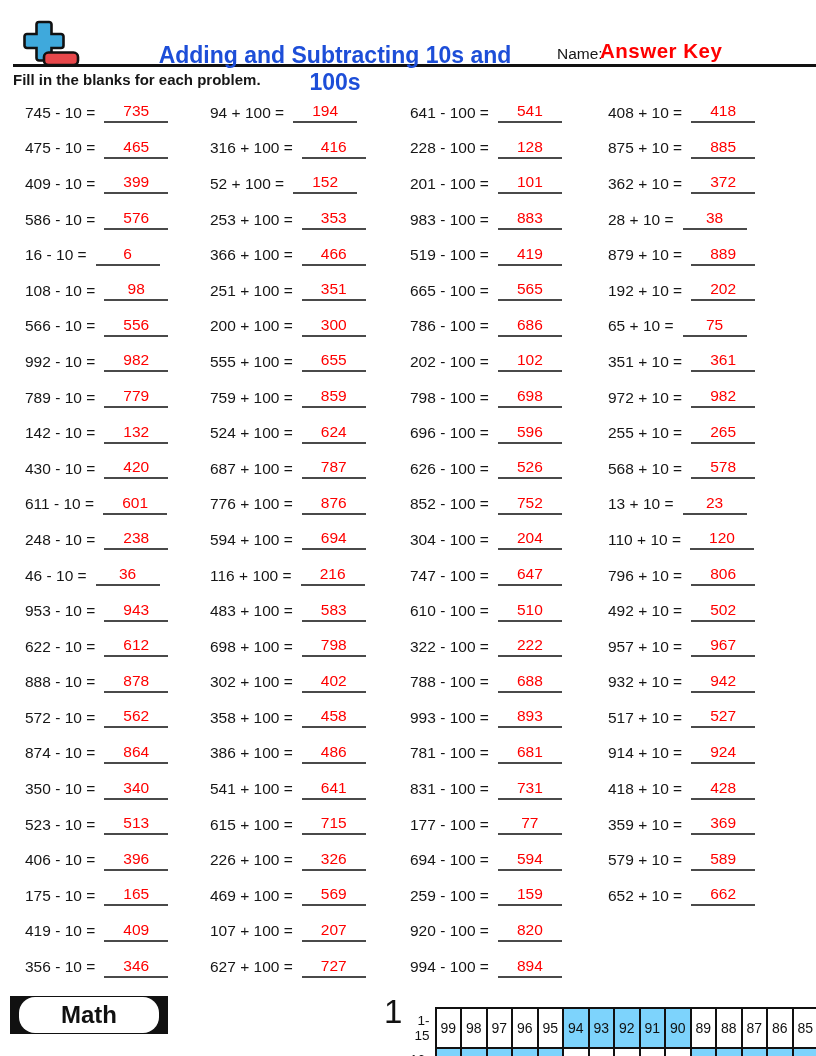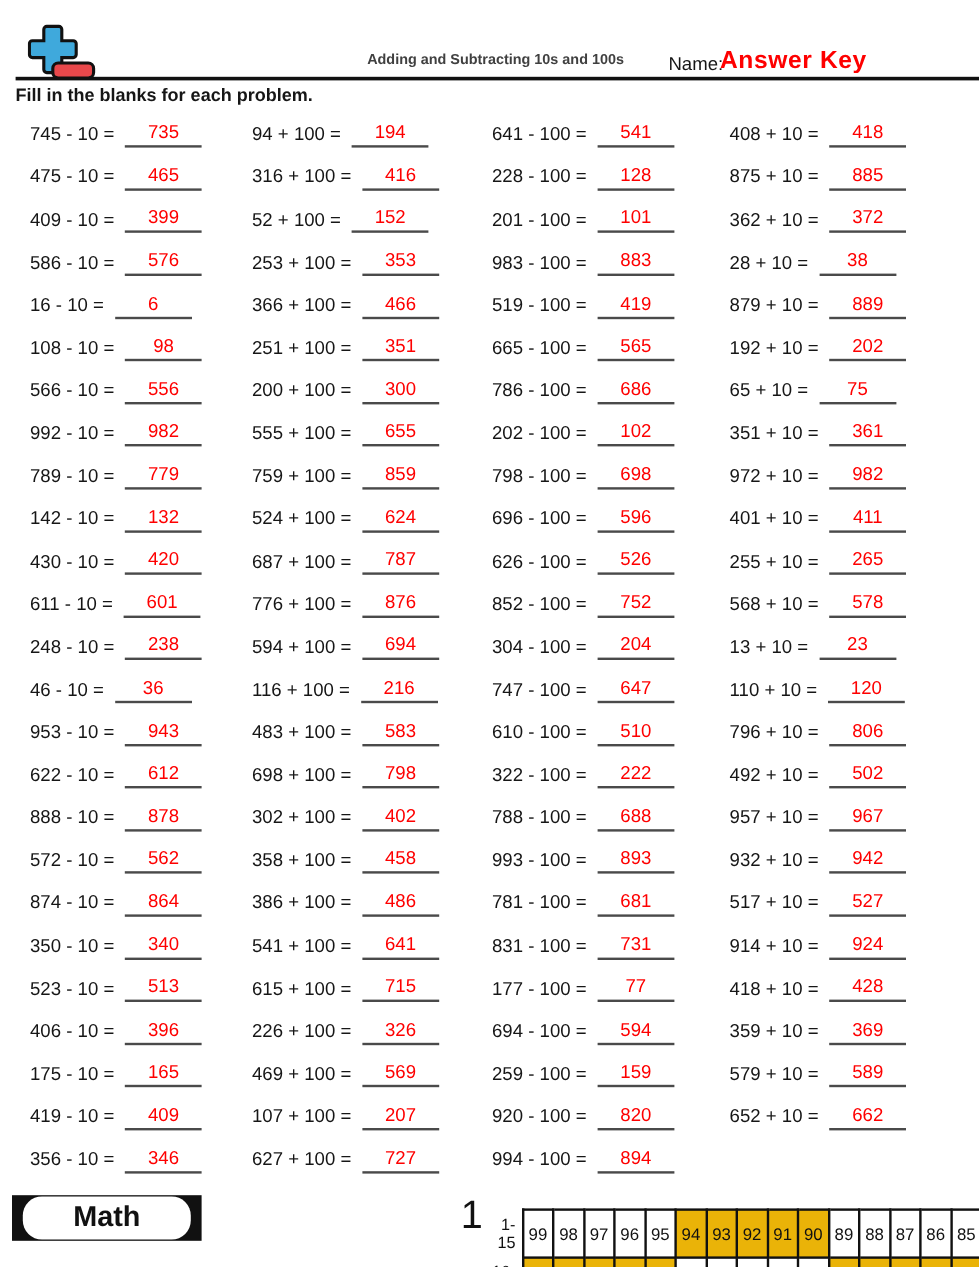--- a/index.html
+++ b/index.html
@@ -3,22 +3,22 @@
 <meta charset="utf-8">
 <style>
   html,body { margin:0; padding:0; background:#fff; }
   .page {
     position:relative; width:816px; height:1056px; background:#fff;
     font-family:"Liberation Sans", sans-serif; color:#161616; overflow:hidden;
   }
   
   .header-line { position:absolute; left:13px; right:0; top:64px; height:3px; background:#111; }
   .logo { position:absolute; left:23px; top:20px; z-index:2; }
-  .title { position:absolute; left:150px; top:42px; width:370px; text-align:right;
-           font-size:12px; font-weight:700; color:#404040; }
+  .title { position:absolute; left:150px; top:42px; width:370px; text-align:center;
+           font-size:23px; font-weight:700; color:#1d4ed8; }
   .name-label { position:absolute; left:557px; top:45px; font-size:15.5px; }
   .answer-key { position:absolute; left:600px; top:39px; font-size:20.5px; font-weight:700;
                 color:#fe0000; letter-spacing:.5px; }
   .instruction { position:absolute; left:13px; top:71px; font-size:15px; font-weight:700; }
   
   .problems { position:absolute; left:25px; top:95px;
               display:grid; grid-template-columns:185px 200px 198px 183px; }
   .pcol { display:grid; grid-auto-rows:35.6px; align-items:center; }
   .problem-row { display:flex; align-items:center; white-space:nowrap; }
   .q   { font-size:15.5px; color:#161616; }
@@ -30,21 +30,21 @@
   .badge-oval { width:140px; height:36px; background:#fff; border-radius:16px;
                 display:flex; align-items:center; justify-content:center;
                 font-size:24px; font-weight:700; color:#111; }
   .website { position:absolute; left:176px; top:1013px; font-size:15.5px; color:#111; }
   .page-number { position:absolute; left:384px; top:993px; font-size:33px; color:#111; }
   .grading { position:absolute; left:410px; top:1007px; }
   .grading table { border-collapse:collapse; }
   .g-label { font-size:13.5px; text-align:right; padding:0 5px 0 0; border:none; color:#111; }
   .g-cell { border:2px solid #111; min-width:21.5px; height:17.5px; text-align:center;
             font-size:14px; padding:10px 1px; color:#111; }
-  .g-cell.shaded { background:#eab308; }
+  .g-cell.shaded { background:#7dd3fc; }
 </style>
 </head>
 <body>
 
 <div class="page">
 
   <div class="header-line"></div>
 
   <div class="logo">
     <svg width="58" height="48" viewBox="0 0 58 48" aria-hidden="true">
@@ -394,24 +394,20 @@
           <span class="q">65 + 10 =</span>
           <span class="ans">75</span>
         </div>
         <div class="problem-row">
           <span class="q">351 + 10 =</span>
           <span class="ans">361</span>
         </div>
         <div class="problem-row">
           <span class="q">972 + 10 =</span>
           <span class="ans">982</span>
-        </div>
-        <div class="problem-row">
-          <span class="q">401 + 10 =</span>
-          <span class="ans">411</span>
         </div>
         <div class="problem-row">
           <span class="q">255 + 10 =</span>
           <span class="ans">265</span>
         </div>
         <div class="problem-row">
           <span class="q">568 + 10 =</span>
           <span class="ans">578</span>
         </div>
         <div class="problem-row">

